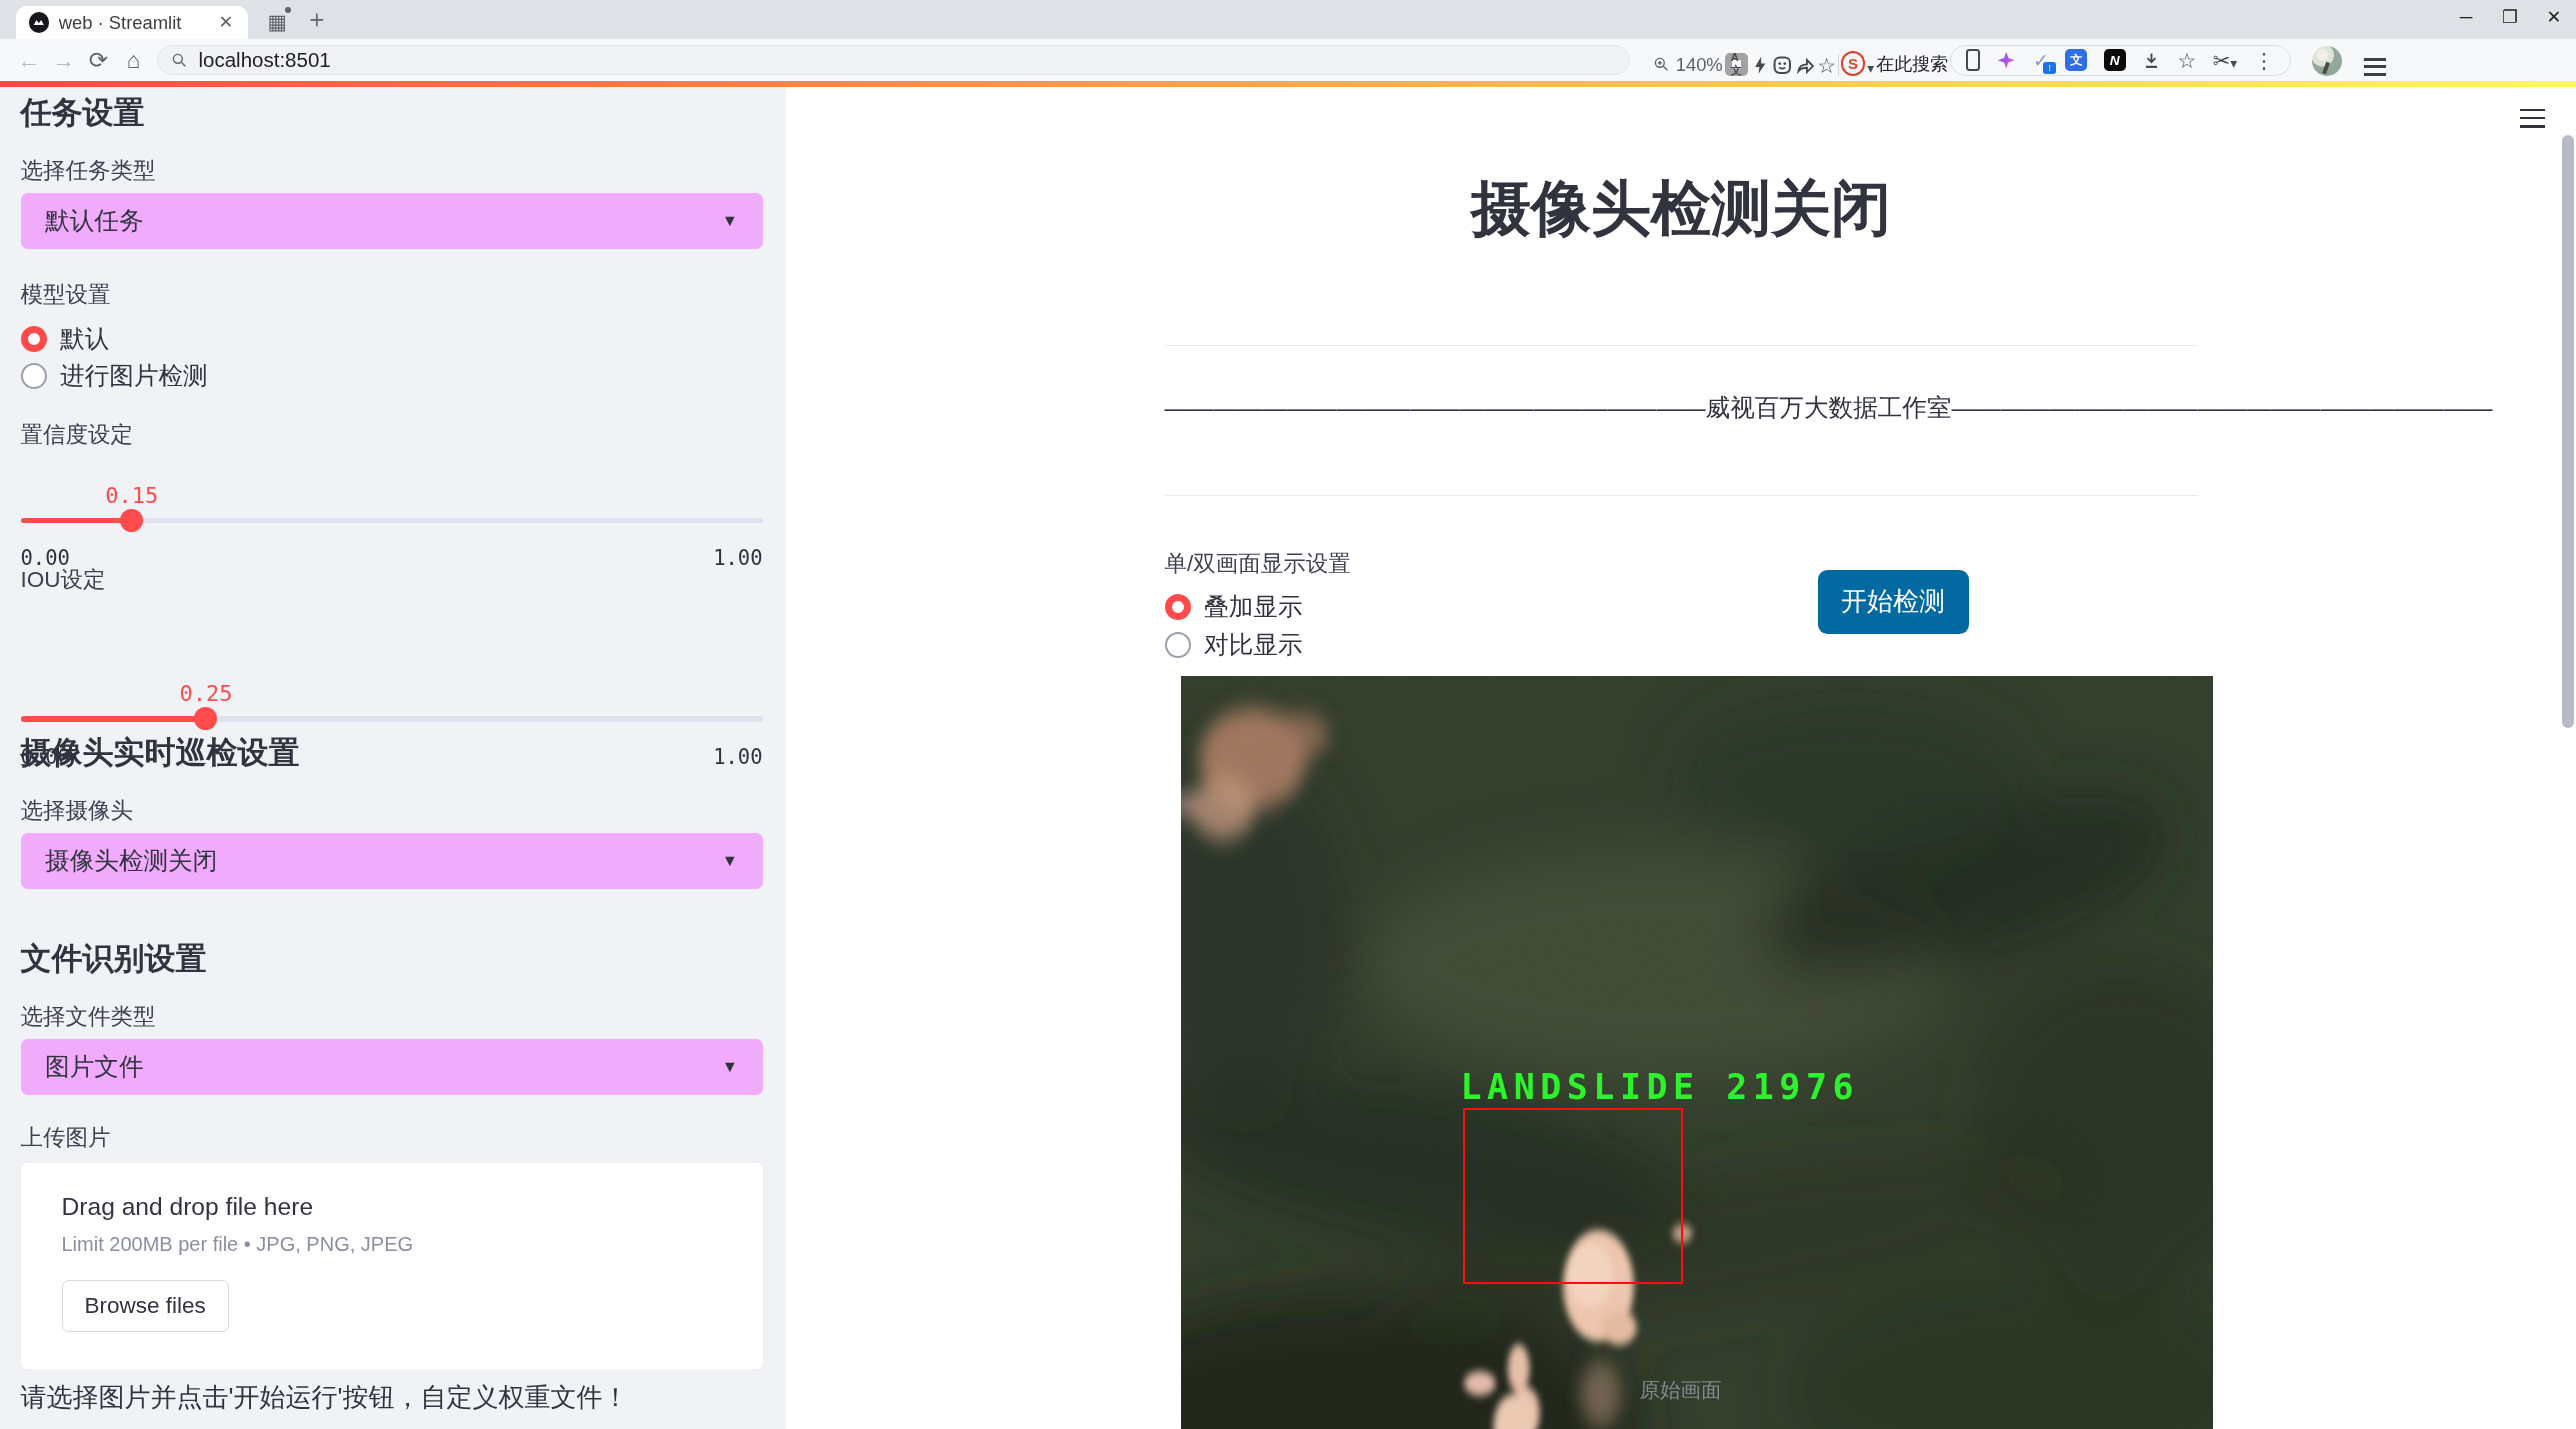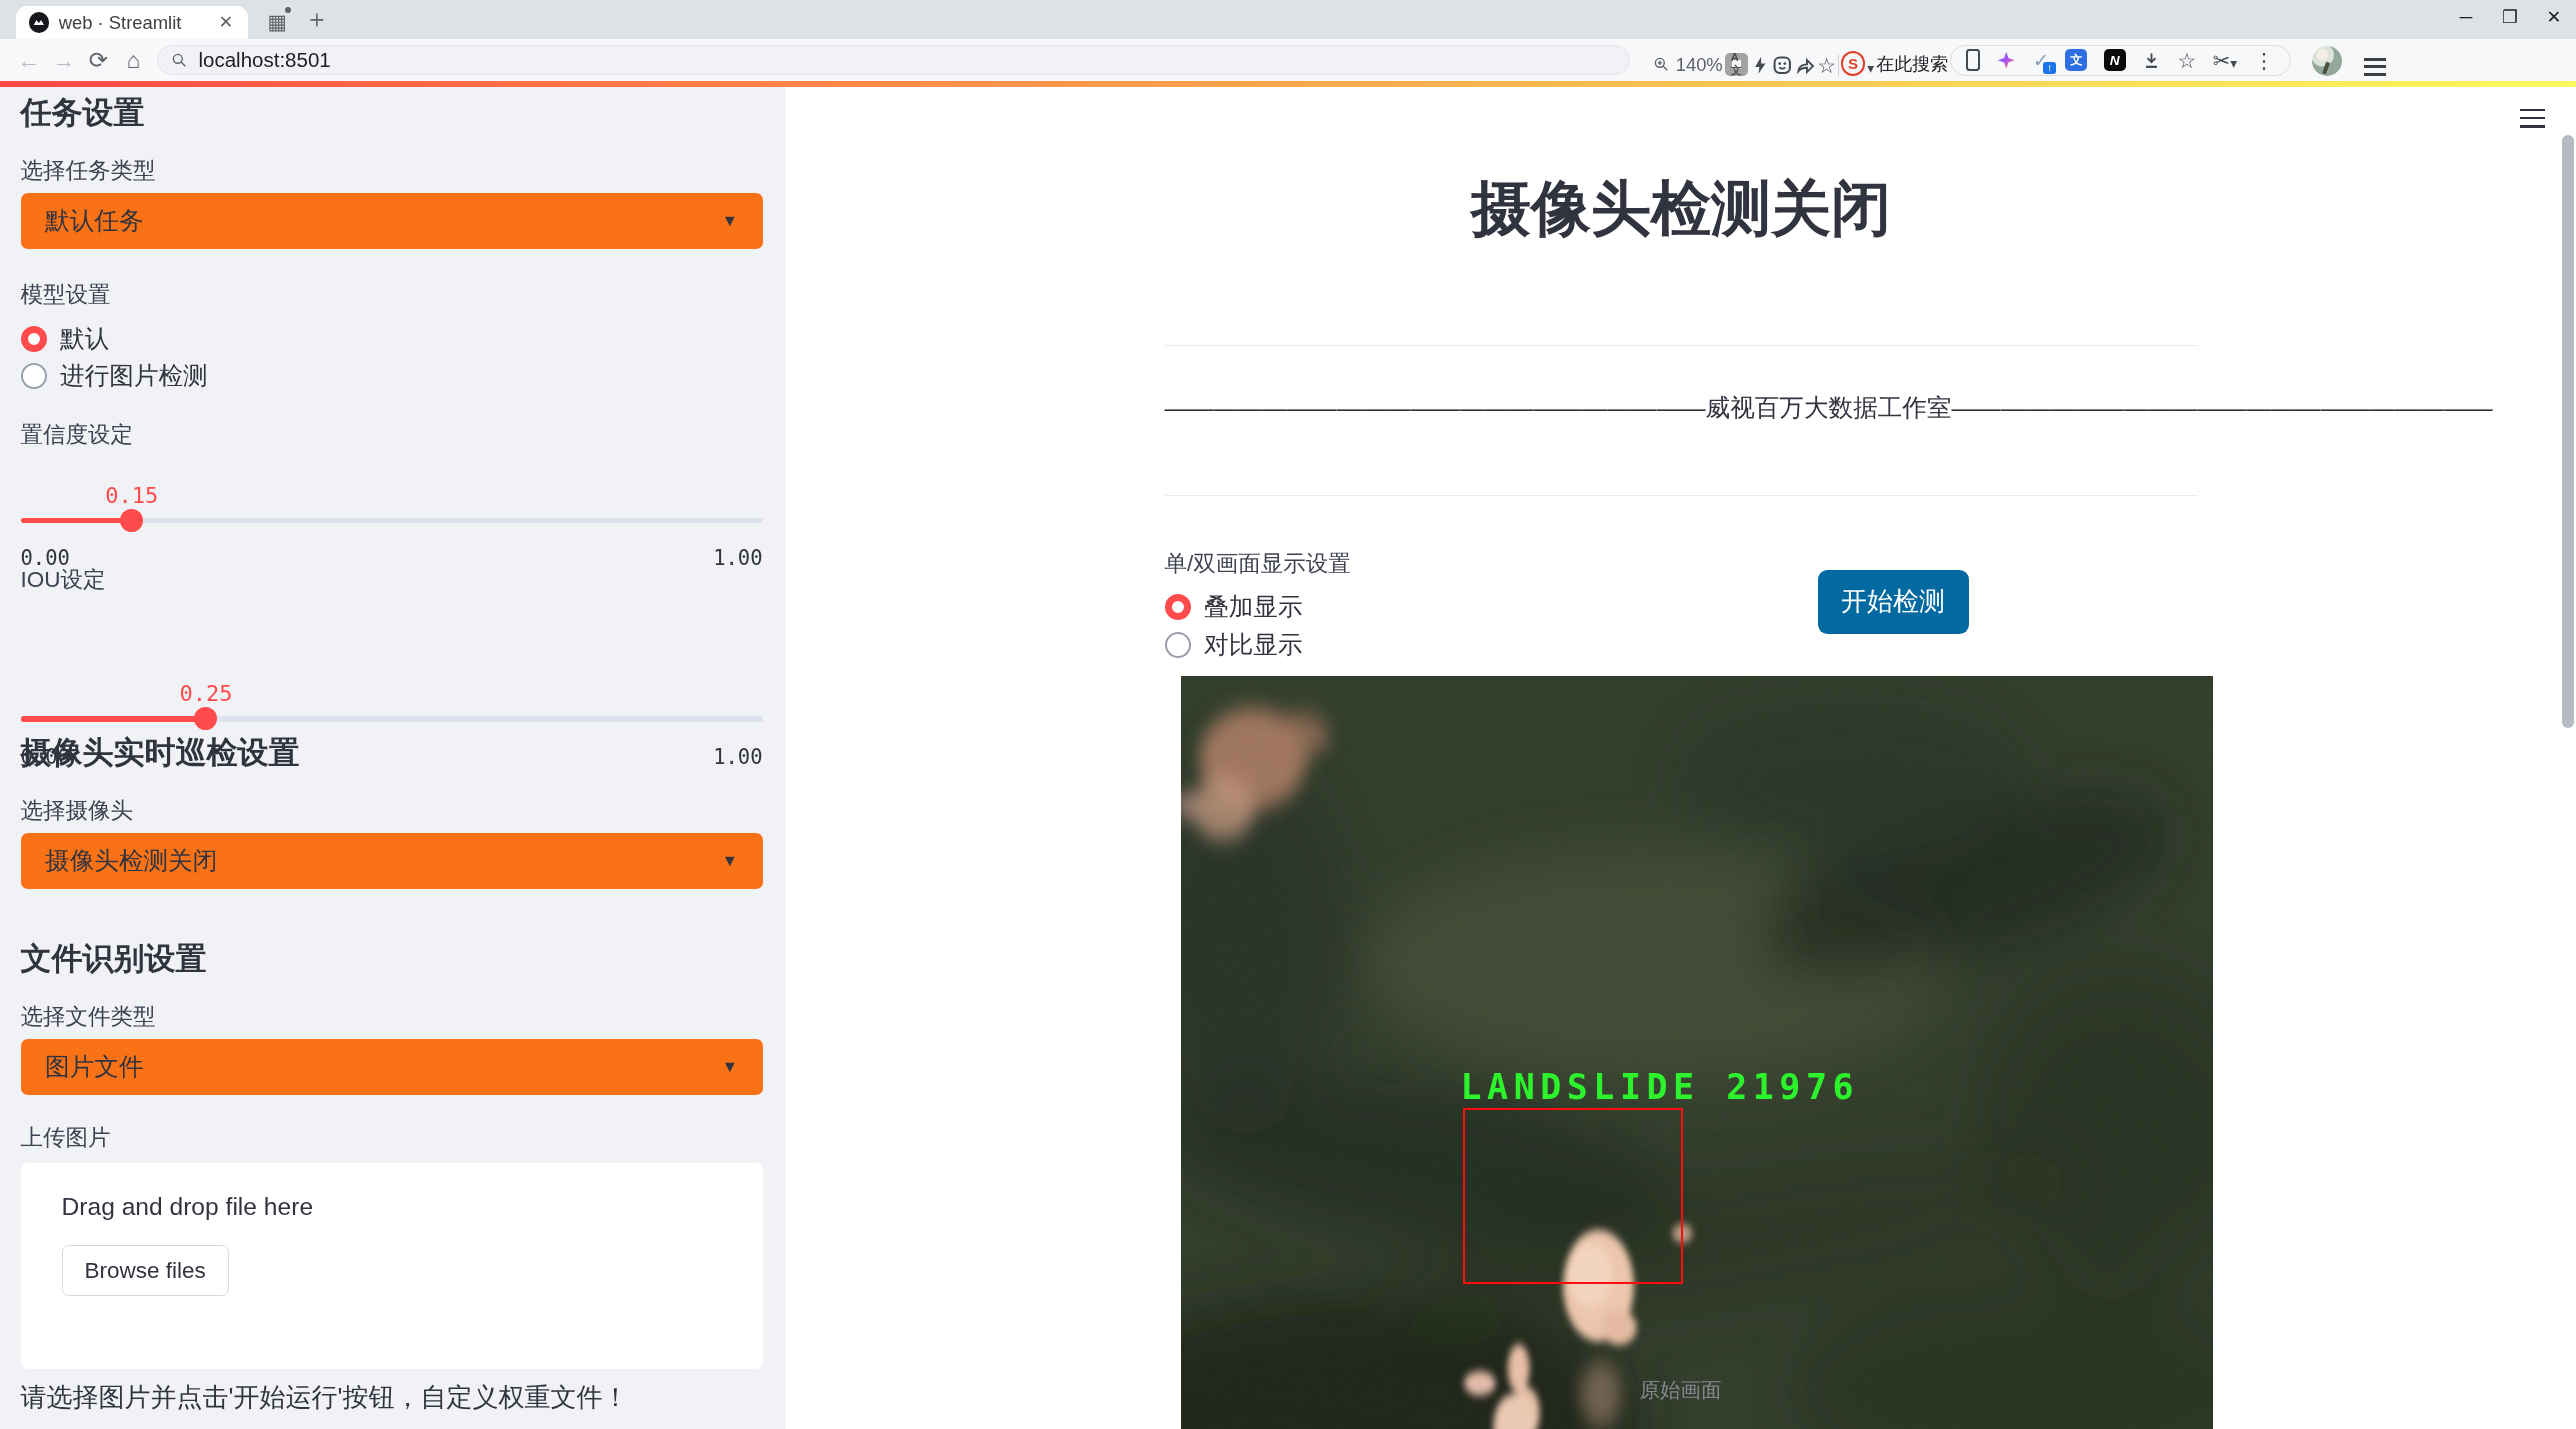--- a/index.html
+++ b/index.html
@@ -60,21 +60,21 @@
 
   .decoration { height:5.5px; background:linear-gradient(90deg,#fb4747 0%,#fc7345 22%,#f8a34c 48%,#f8d355 75%,#fbf95e 100%); }
 
   
   .app { position:relative; display:flex; height:1344px; background:#fff; }
 
   .sidebar { position:relative; width:786px; background:#f0f2f6; flex:0 0 auto; overflow:hidden; }
   .abs { position:absolute; left:20.5px; }
   .sec-h { font-size:31px; font-weight:bold; color:#31333f; }
   .lbl { font-size:22.5px; color:#3d4150; }
-  .select { width:742px; height:56px; background:#f97316; border-radius:6.8px; display:flex; align-items:center;
+  .select { width:742px; height:56px; background:#f0abfc; border-radius:6.8px; display:flex; align-items:center;
             padding:0 24.6px; font-size:24.6px; color:#31333f; }
   .select .sel-caret { margin-left:auto; font-size:16.4px; color:#31333f; }
   .radio-row { display:flex; align-items:center; gap:13.6px; height:30px; }
   .rdot { width:26px; height:26px; border-radius:50%; background:#fff; border:2.7px solid #9aa0ab; flex:0 0 auto; }
   .radio-row.selected .rdot { border:7.5px solid #ff4b4b; }
   .radio-lbl { font-size:24.6px; color:#31333f; }
   .slider { width:742px; position:relative; }
   .sl-val { position:absolute; transform:translateX(-50%); top:-35px; font-family:"DejaVu Sans Mono", monospace;
             font-size:22px; color:#ff4b4b; }
   .sl-track { position:relative; height:5.5px; border-radius:2.7px; background:#dde2ec; }
@@ -273,20 +273,21 @@
       <div class="abs sec-h" style="top:851px">文件识别设置</div>
       <div class="abs lbl" style="top:914px">选择文件类型</div>
       <div class="abs select" style="top:952px">
         <span>图片文件</span>
         <span class="sel-caret">▼</span>
       </div>
 
       <div class="abs lbl" style="top:1035px">上传图片</div>
       <div class="abs upload-box" style="top:1076px">
         <div class="up-title">Drag and drop file here</div>
+        <div class="up-limit">Limit 200MB per file • JPG, PNG, JPEG</div>
         <div class="browse-btn">Browse files</div>
       </div>
 
       <div class="abs hint" style="top:1293px">请选择图片并点击'开始运行'按钮，自定义权重文件！</div>
     </aside>
 
     <main class="main">
       <span class="main-burger">
           <i></i>
           <i></i>

